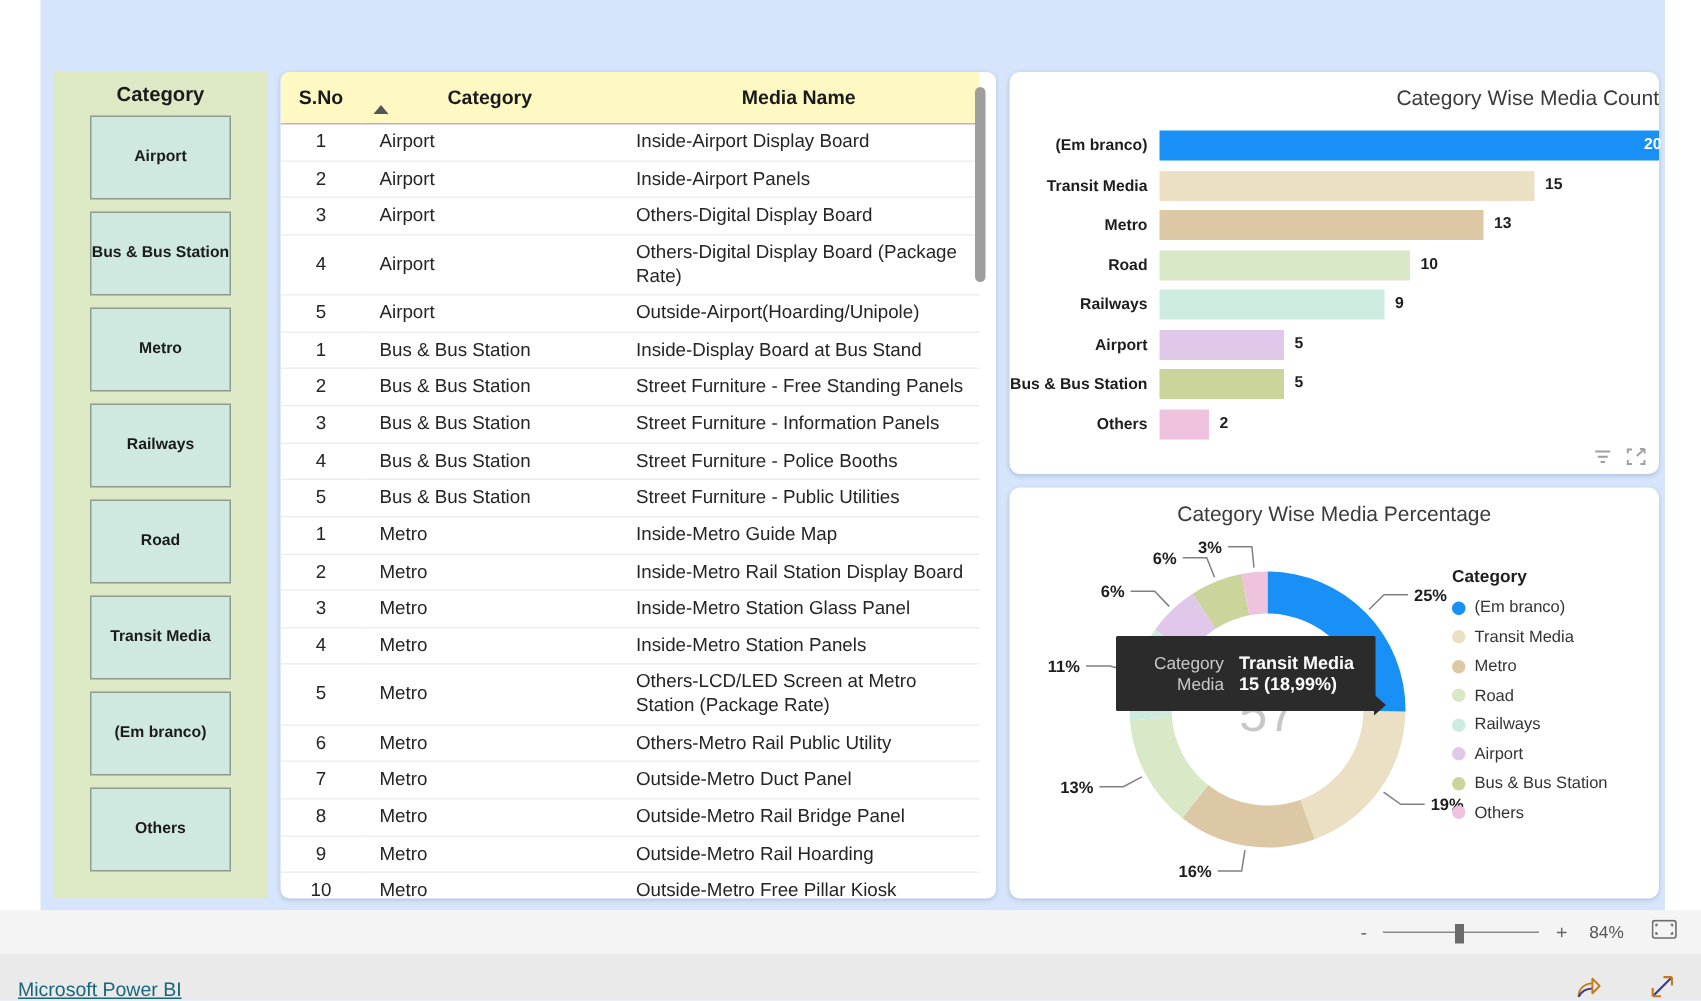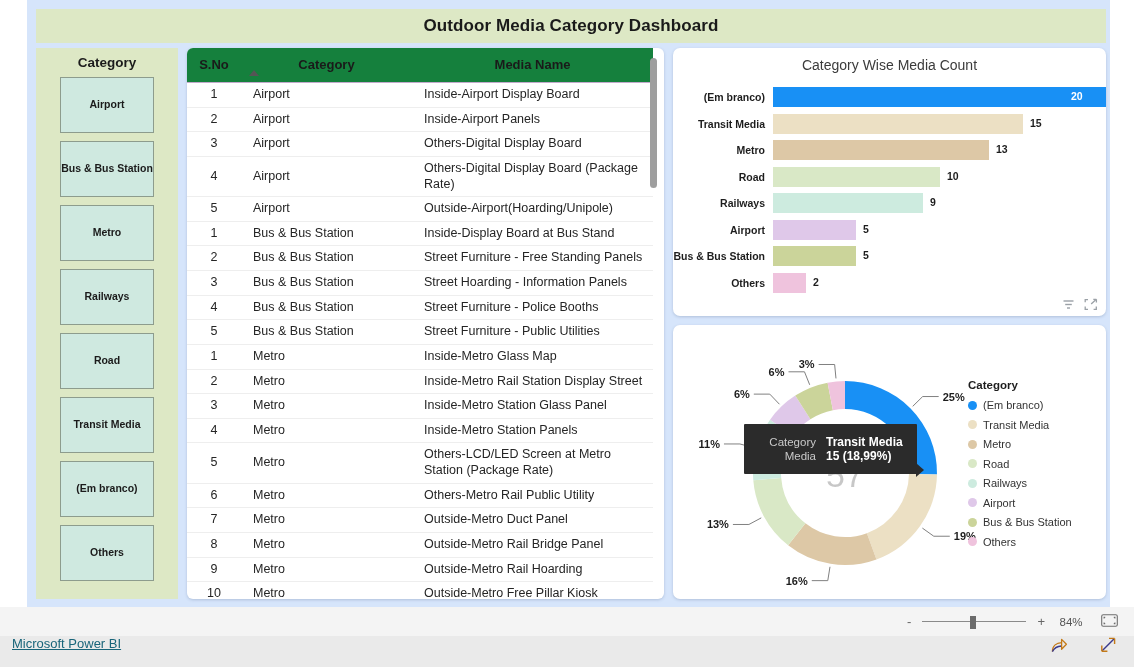--- a/index.html
+++ b/index.html
@@ -93,21 +93,21 @@
     border-radius: 6px;
     box-shadow: 0 1px 3px rgba(80,100,140,.28);
     overflow: hidden;
   }
   #table-visual table {
     border-collapse: collapse;
     width: 442px;
     table-layout: fixed;
   }
   #table-visual thead th {
-    background: #15803d;
+    background: #fef9c3;
     color: #1a1a1a;
     font-size: 13px;
     font-weight: bold;
     padding: 9px 4px 10px 4px;
     border-bottom: 1px solid #c3a9cc;
     text-align: center;
     position: relative;
     vertical-align: middle;
   }
   #table-visual th.col-sno { width: 46px; }
@@ -157,21 +157,21 @@
     position: absolute;
     left: 646px;
     top: 48px;
     width: 433px;
     height: 268px;
     background: #ffffff;
     border-radius: 7px;
     box-shadow: 0 1px 3px rgba(80,100,140,.28);
   }
   #bar-visual .vis-title {
-    text-align: center;
+    text-align: right;
     font-size: 14px;
     color: #3b3b3b;
     padding-top: 9px;
   }
   #bar-rows {
     position: absolute;
     left: 0; top: 36px;
     width: 433px;
   }
   .bar-row {
@@ -362,21 +362,21 @@
   #fit-icon { cursor: pointer; margin-left: 4px; }
 
   #footer-bar {
     position: absolute;
     left: 0;
     top: 636px;
     width: 1134px;
     height: 31px;
     background: #eaeaea;
     display: flex;
-    align-items: flex-start;
+    align-items: flex-end;
   }
   #powerbi-link {
     margin-left: 12px;
     font-size: 13px;
     color: #19657a;
     text-decoration: underline;
     cursor: pointer;
   }
   #footer-icons {
     position: absolute;
@@ -385,23 +385,20 @@
     gap: 30px;
     align-items: center;
   }
   #footer-icons svg { display: block; cursor: pointer; }
 </style>
 </head>
 <body>
 
 <div id="report-canvas">
 
-  <div id="title-banner">
-    <span class="title-text">Outdoor Media Category Dashboard</span>
-  </div>
 
   <div id="slicer">
     <div class="slicer-title">Category</div>
     <div class="slicer-list">
       <div class="slicer-item">Airport</div>
       <div class="slicer-item">Bus &amp; Bus Station</div>
       <div class="slicer-item">Metro</div>
       <div class="slicer-item">Railways</div>
       <div class="slicer-item">Road</div>
       <div class="slicer-item">Transit Media</div>
@@ -454,41 +451,41 @@
             <td class="c-media">Inside-Display Board at Bus Stand</td>
           </tr>
           <tr>
             <td class="c-sno">2</td>
             <td class="c-cat">Bus &amp; Bus Station</td>
             <td class="c-media">Street Furniture - Free Standing Panels</td>
           </tr>
           <tr>
             <td class="c-sno">3</td>
             <td class="c-cat">Bus &amp; Bus Station</td>
-            <td class="c-media">Street Hoarding - Information Panels</td>
+            <td class="c-media">Street Furniture - Information Panels</td>
           </tr>
           <tr>
             <td class="c-sno">4</td>
             <td class="c-cat">Bus &amp; Bus Station</td>
             <td class="c-media">Street Furniture - Police Booths</td>
           </tr>
           <tr>
             <td class="c-sno">5</td>
             <td class="c-cat">Bus &amp; Bus Station</td>
             <td class="c-media">Street Furniture - Public Utilities</td>
           </tr>
           <tr>
             <td class="c-sno">1</td>
             <td class="c-cat">Metro</td>
-            <td class="c-media">Inside-Metro Glass Map</td>
+            <td class="c-media">Inside-Metro Guide Map</td>
           </tr>
           <tr>
             <td class="c-sno">2</td>
             <td class="c-cat">Metro</td>
-            <td class="c-media">Inside-Metro Rail Station Display Street</td>
+            <td class="c-media">Inside-Metro Rail Station Display Board</td>
           </tr>
           <tr>
             <td class="c-sno">3</td>
             <td class="c-cat">Metro</td>
             <td class="c-media">Inside-Metro Station Glass Panel</td>
           </tr>
           <tr>
             <td class="c-sno">4</td>
             <td class="c-cat">Metro</td>
             <td class="c-media">Inside-Metro Station Panels</td>
@@ -530,21 +527,21 @@
     </div>
   </div>
 
   <div id="bar-visual">
     <div class="vis-title">Category Wise Media Count</div>
     <div id="bar-rows">
         <div class="bar-row">
           <div class="bar-label">(Em branco)</div>
           <div class="bar-track">
             <div class="bar-fill" style="width: 333px; background: rgb(24, 144, 245);"></div>
-            <span class="bar-value inside" style="left: 298px;">20</span>
+            <span class="bar-value inside" style="left: 323px;">20</span>
           </div>
         </div>
         <div class="bar-row">
           <div class="bar-label">Transit Media</div>
           <div class="bar-track">
             <div class="bar-fill" style="width: 250px; background: rgb(236, 224, 196);"></div>
             <span class="bar-value" style="left: 257px; text-align: center;">15</span>
           </div>
         </div>
         <div class="bar-row">
@@ -604,20 +601,21 @@
           <path d="M1.2 8.6 V11.3 H4" fill="none" stroke="#9aa0a6" stroke-width="1.3"></path>
           <path d="M9.6 11.3 H12.3 V8.6" fill="none" stroke="#9aa0a6" stroke-width="1.3"></path>
           <path d="M7.2 6 L12 1.6" fill="none" stroke="#9aa0a6" stroke-width="1.3"></path>
           <path d="M12.4 1.3 V4.4 M12.4 1.3 H9.3" fill="none" stroke="#9aa0a6" stroke-width="1.3"></path>
         </svg>
       </span>
     </div>
   </div>
 
   <div id="donut-visual">
+    <div class="vis-title">Category Wise Media Percentage</div>
     <div id="donut-svg-wrap">
       <svg id="donut-svg" width="300" height="238" viewBox="0 0 300 238">
           <path d="M 148 26 A 92 92 0 0 1 239.9884197459965 119.45966867280235
                L 211.991944171128 119.01542168542773 A 64 64 0 0 0 148 54 Z" fill="#1890f5"></path>
           <polyline points="215.70594628099198,51.359885667899476 225.68366468029606,41.539237240010976 241.68366468029606,41.539237240010976" fill="none" stroke="#808080" stroke-width="1"></polyline>
           <text x="245.68366468029606" y="45.539237240010976" text-anchor="start" font-size="11" font-weight="bold" fill="#1d1d1d" font-family="&quot;Liberation Sans&quot;, sans-serif">25%</text>
           <path d="M 239.9884197459965 119.45966867280235 A 92 92 0 0 1 179.46585318596152 204.45172111230357
                L 169.8892891728428 178.14032773029814 A 64 64 0 0 0 211.991944171128 119.01542168542773 Z" fill="#ece0c4"></path>
           <polyline points="225.38471544478188,173.10540640926385 236.78877877348657,181.22620314326062 252.78877877348657,181.22620314326062" fill="none" stroke="#808080" stroke-width="1"></polyline>
           <text x="256.78877877348657" y="185.22620314326062" text-anchor="start" font-size="11" font-weight="bold" fill="#1d1d1d" font-family="&quot;Liberation Sans&quot;, sans-serif">19%</text>

